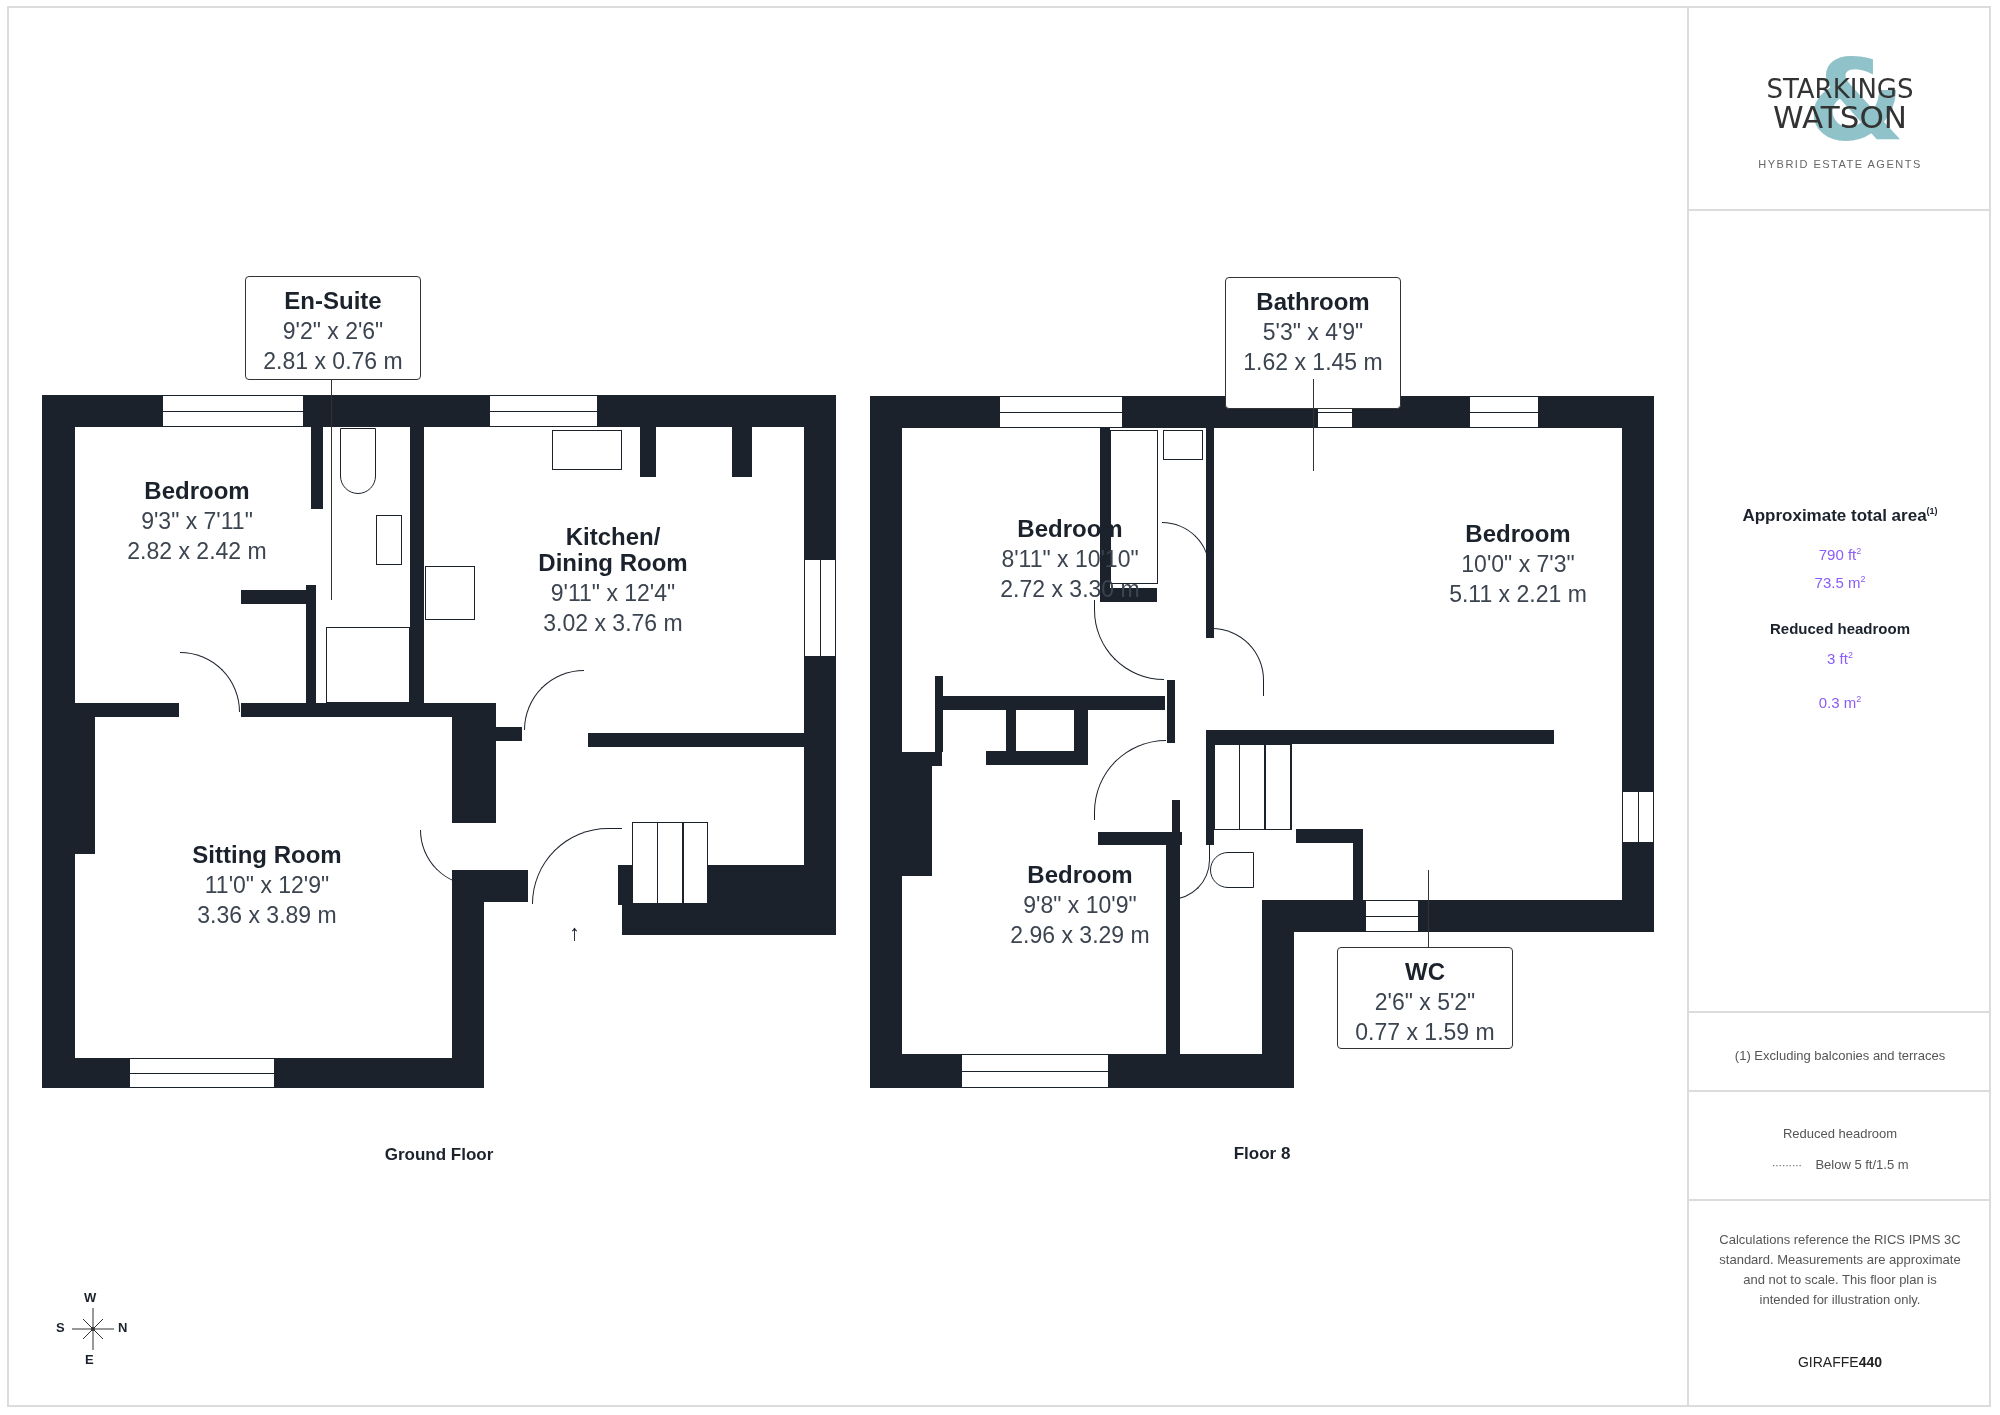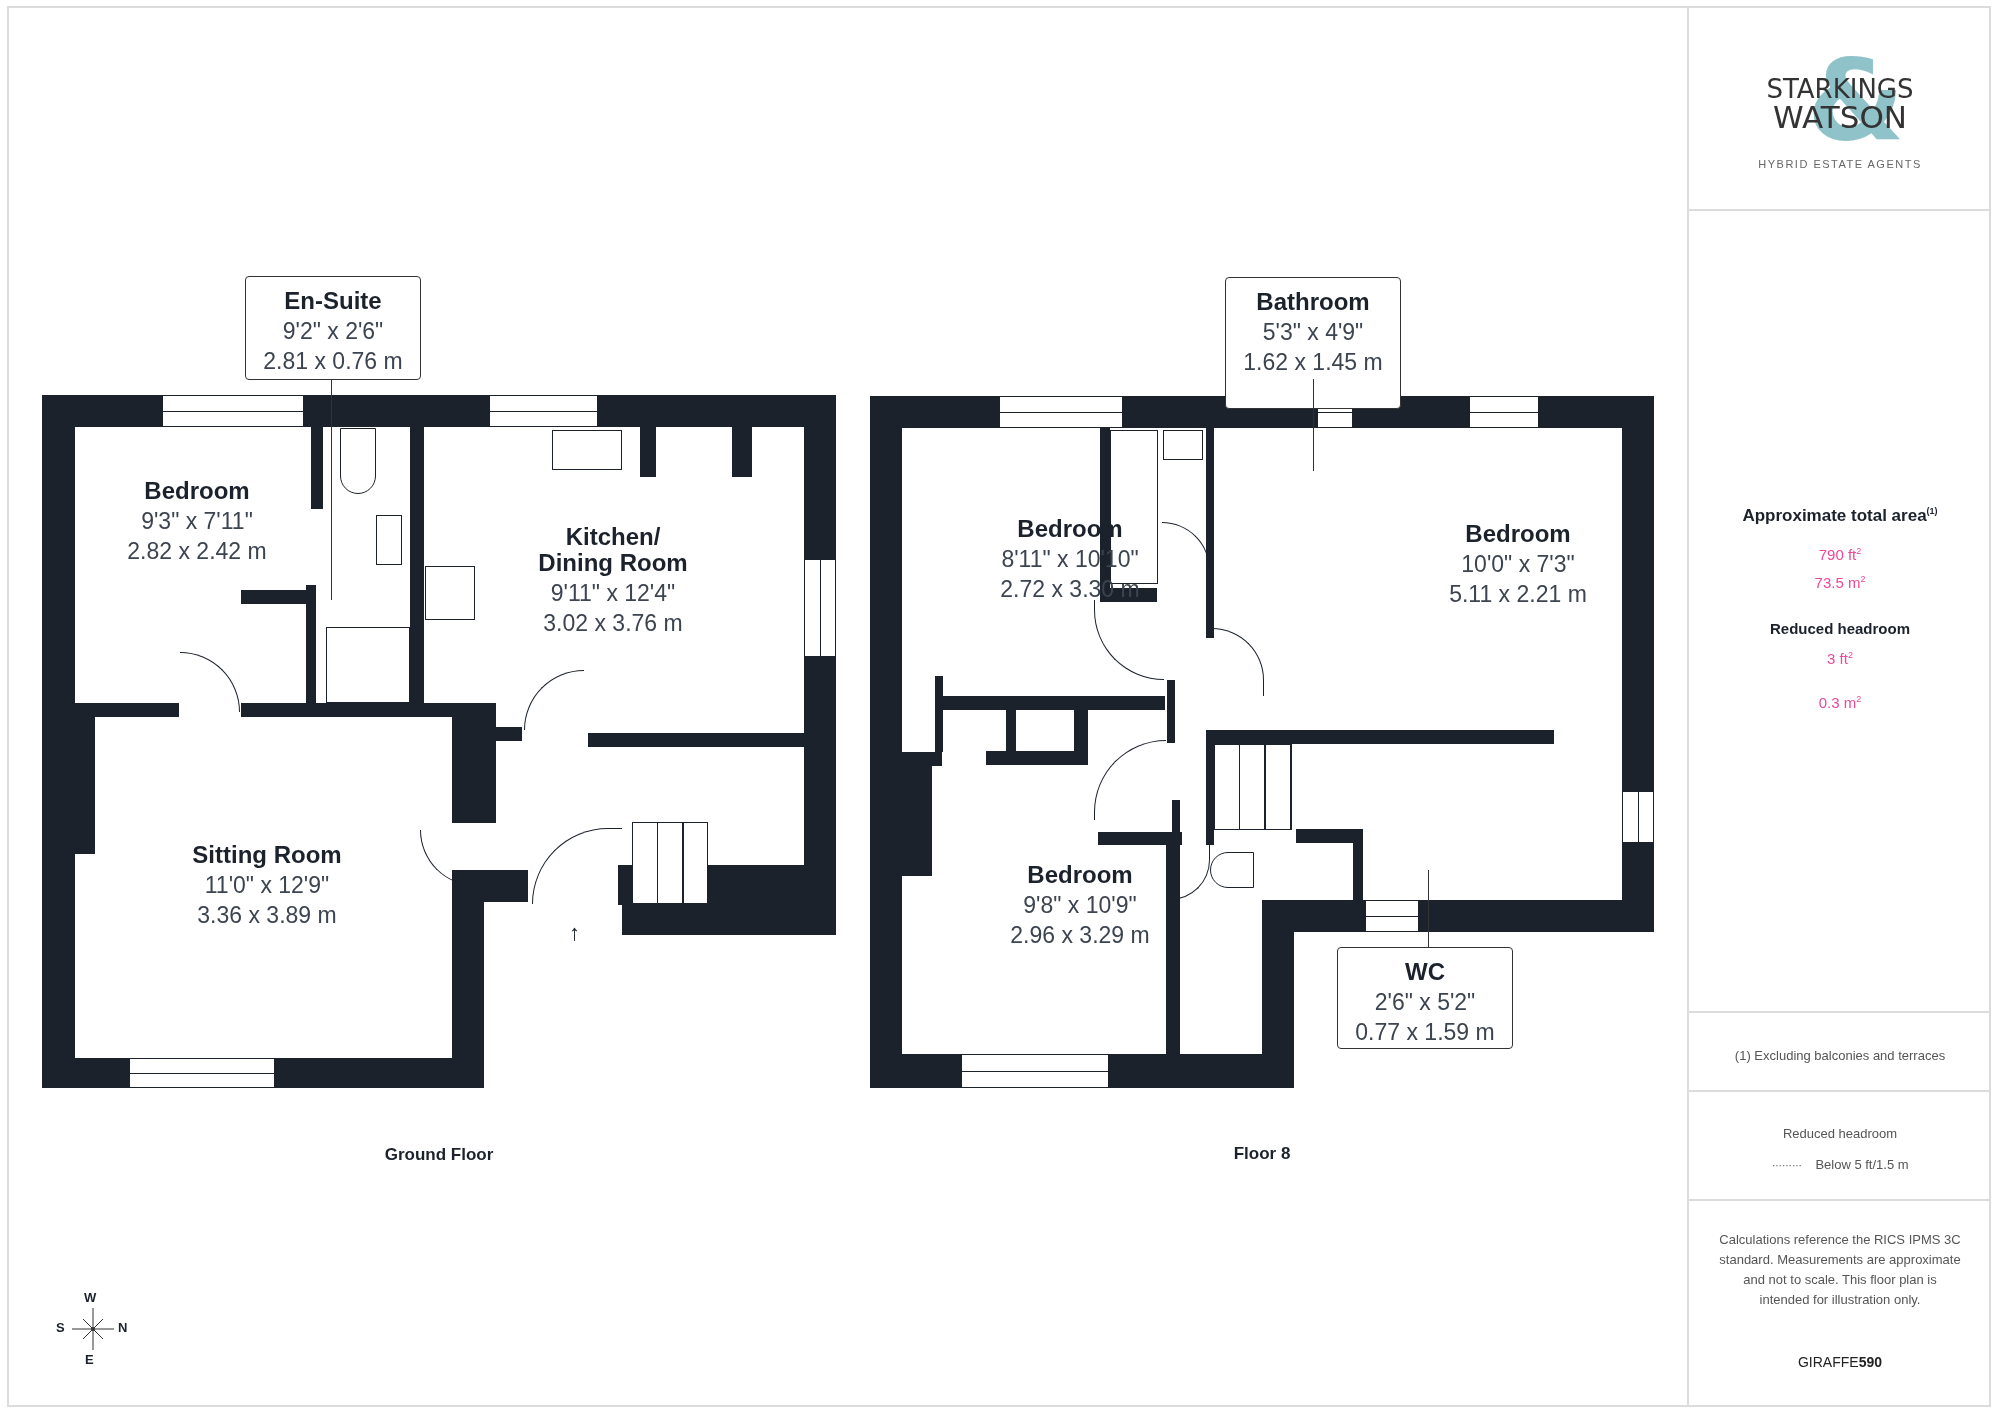--- a/index.html
+++ b/index.html
@@ -8,21 +8,21 @@
   .panel{position:absolute;left:1687px;top:6px;width:304px;height:1401px;border-left:2px solid #dcdcdc;box-sizing:border-box;}
   .panel .rule{position:absolute;left:0;right:0;height:0;border-top:2px solid #dcdcdc;}
   .logo{position:absolute;left:0;right:0;top:40px;height:140px;}
   .logo .amp{position:absolute;left:118px;top:-2px;font-family:"DejaVu Sans",sans-serif;font-size:112px;line-height:1;color:#8fc3c9;font-weight:bold;}
   .logo .l1{position:absolute;left:76px;top:30px;width:150px;text-align:center;font-family:"DejaVu Sans",sans-serif;font-size:26px;letter-spacing:0px;color:#333;line-height:1;}
   .logo .l2{position:absolute;left:76px;top:56px;width:150px;text-align:center;font-family:"DejaVu Sans",sans-serif;font-size:31px;color:#333;line-height:1;}
   .logo .tag{position:absolute;left:0;right:0;top:112px;text-align:center;font-size:11px;letter-spacing:1.5px;color:#666;}
   .ptxt{position:absolute;left:0;right:0;text-align:center;}
   .area-title{font-size:17px;font-weight:bold;color:#1b222c;}
   .area-title sup{font-size:9px;}
-  .area-val{font-size:15px;color:#ec4899;}
+  .area-val{font-size:15px;color:#8b5cf6;}
   .area-val sup{font-size:9px;}
   .note{font-size:13px;color:#555;}
   .disclaimer{font-size:13px;color:#555;line-height:20px;padding:0 30px;}
   .giraffe{font-size:14px;color:#222;}
   .giraffe b{font-weight:bold;}
   .wall{position:absolute;background:#1b222c;}
   .win{position:absolute;background:#fff;border-top:1px solid #1b222c;border-bottom:1px solid #1b222c;box-sizing:border-box;}
   .win::after{content:"";position:absolute;left:0;right:0;top:50%;border-top:1px solid #1b222c;}
   .winv{position:absolute;background:#fff;border-left:1px solid #1b222c;border-right:1px solid #1b222c;box-sizing:border-box;}
   .winv::after{content:"";position:absolute;top:0;bottom:0;left:50%;border-left:1px solid #1b222c;}
@@ -218,14 +218,14 @@
 
   <div class="rule" style="top:1005px;"></div>
   <div class="ptxt note" style="top:1042px;">(1) Excluding balconies and terraces</div>
   <div class="rule" style="top:1084px;"></div>
   <div class="ptxt note" style="top:1120px;">Reduced headroom</div>
   <div class="ptxt note" style="top:1151px;">
     <span style="letter-spacing:-1px;color:#777;margin-right:14px;">·········</span><span>Below 5 ft/1.5 m</span>
   </div>
   <div class="rule" style="top:1193px;"></div>
   <div class="ptxt disclaimer" style="top:1224px;">Calculations reference the RICS IPMS 3C standard. Measurements are approximate and not to scale. This floor plan is intended for illustration only.</div>
-  <div class="ptxt giraffe" style="top:1348px;"><span>GIRAFFE</span><b>590</b></div>
+  <div class="ptxt giraffe" style="top:1348px;"><span>GIRAFFE</span><b>440</b></div>
 </div>
 
 </body></html>

